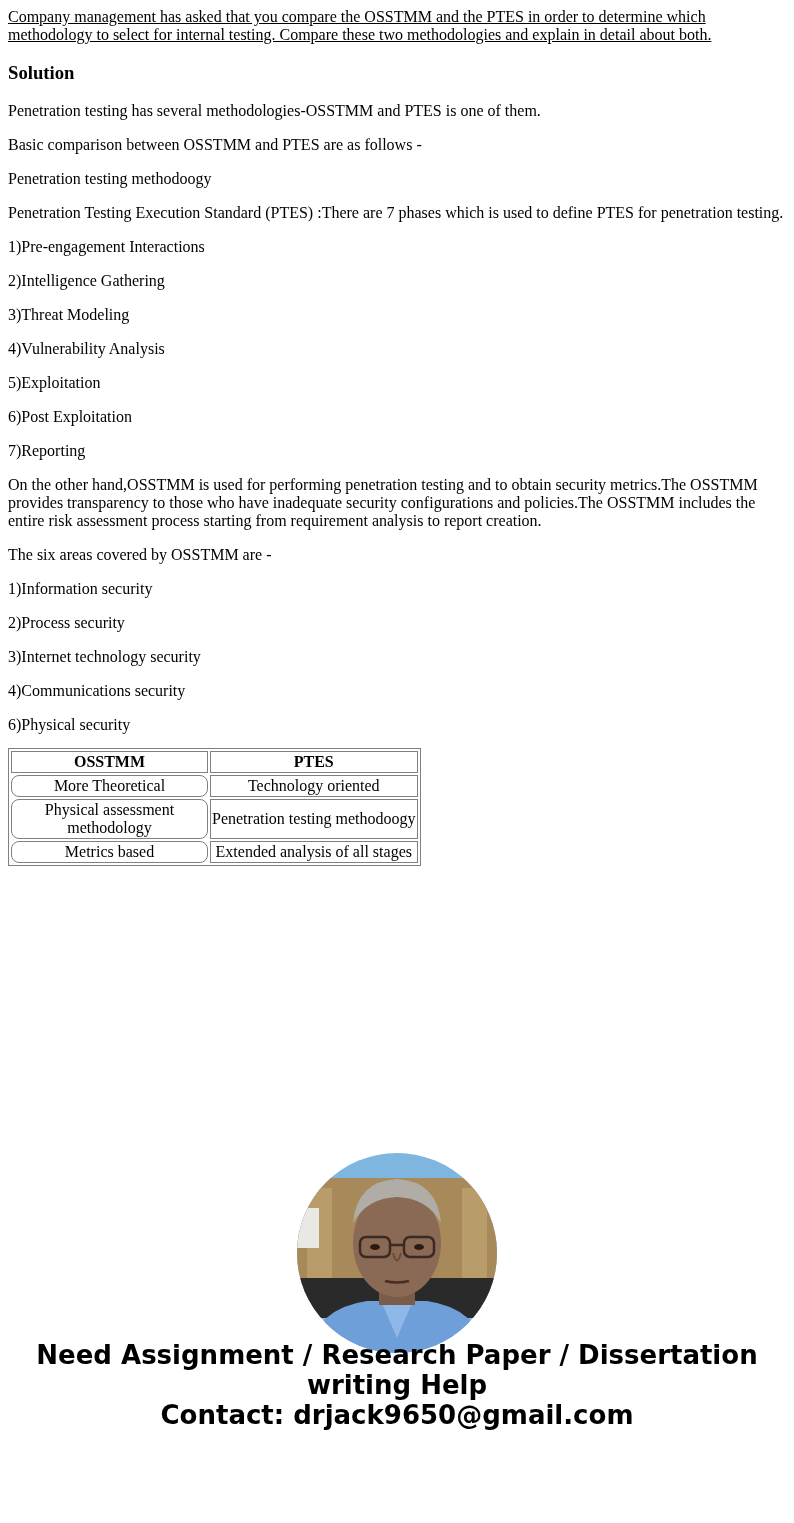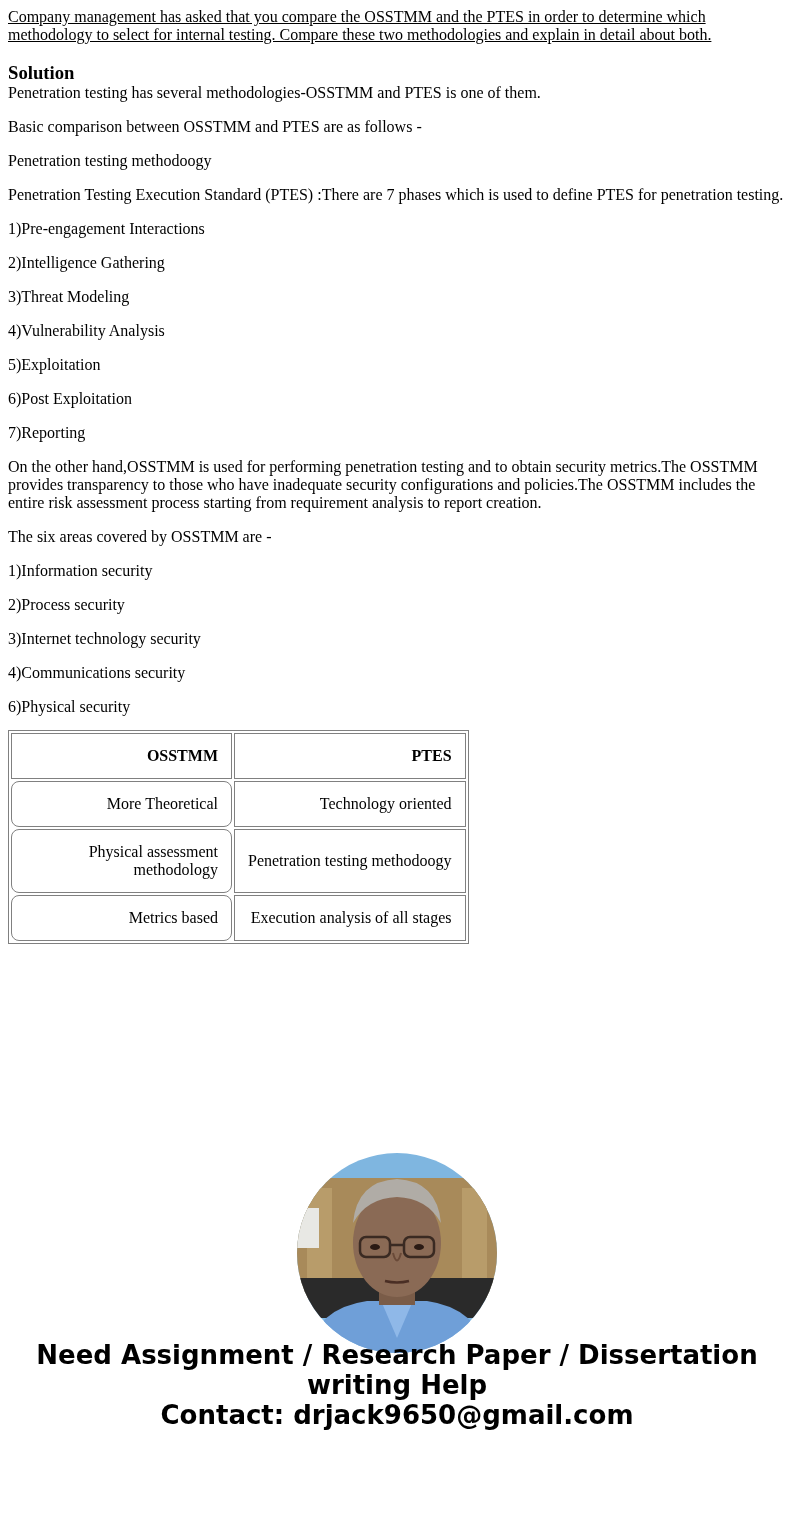--- a/index.html
+++ b/index.html
@@ -7,31 +7,31 @@
       width: 794px;
       min-height: 1523px;
       font-family: "Liberation Serif", "DejaVu Serif", serif;
       font-size: 16px;
       color: #000;
       position: relative;
     }
     .content { padding: 8px 8px 0 8px; }
     p { margin: 0 0 16px 0; line-height: 18px; }
     p.question { margin-top: 0; text-decoration: underline; }
-    h3 { font-size: 18.7px; font-weight: bold; margin: 18px 0 0 0; line-height: 22px; }
+    h3 { font-size: 18.7px; font-weight: bold; margin: 18px 0 18px 0; line-height: 22px; }
     table.cmp {
       border: 1px solid #808080;
       border-collapse: separate;
       border-spacing: 2px;
       margin-top: -2px;
     }
     table.cmp td, table.cmp th {
       border: 1px solid #808080;
-      padding: 13px;
-      text-align: right;
+      padding: 1px;
+      text-align: center;
       vertical-align: middle;
       line-height: 18px;
     }
     table.cmp th { font-weight: bold; }
     td.c1 { width: 193px; border-radius: 8px; }
     .avatar-wrap {
       position: absolute;
       left: 297px;
       top: 1153px;
       width: 200px;
@@ -90,21 +90,21 @@
     <tr>
       <td class="c1">More Theoretical</td>
       <td>Technology oriented</td>
     </tr>
     <tr>
       <td class="c1">Physical assessment methodology</td>
       <td>Penetration testing methodoogy</td>
     </tr>
     <tr>
       <td class="c1">Metrics based</td>
-      <td>Execution analysis of all stages</td>
+      <td>Extended analysis of all stages</td>
     </tr>
   </tbody>
     </table>
 </div>
 
 <div class="avatar-wrap">
   <svg width="200" height="200" viewBox="0 0 200 200" xmlns="http://www.w3.org/2000/svg">
     <rect x="0" y="0" width="200" height="200" fill="#7fb6e0"></rect>
     <rect x="0" y="25" width="200" height="120" fill="#a88a5a"></rect>
     <rect x="10" y="35" width="25" height="95" fill="#b89c6a"></rect>

